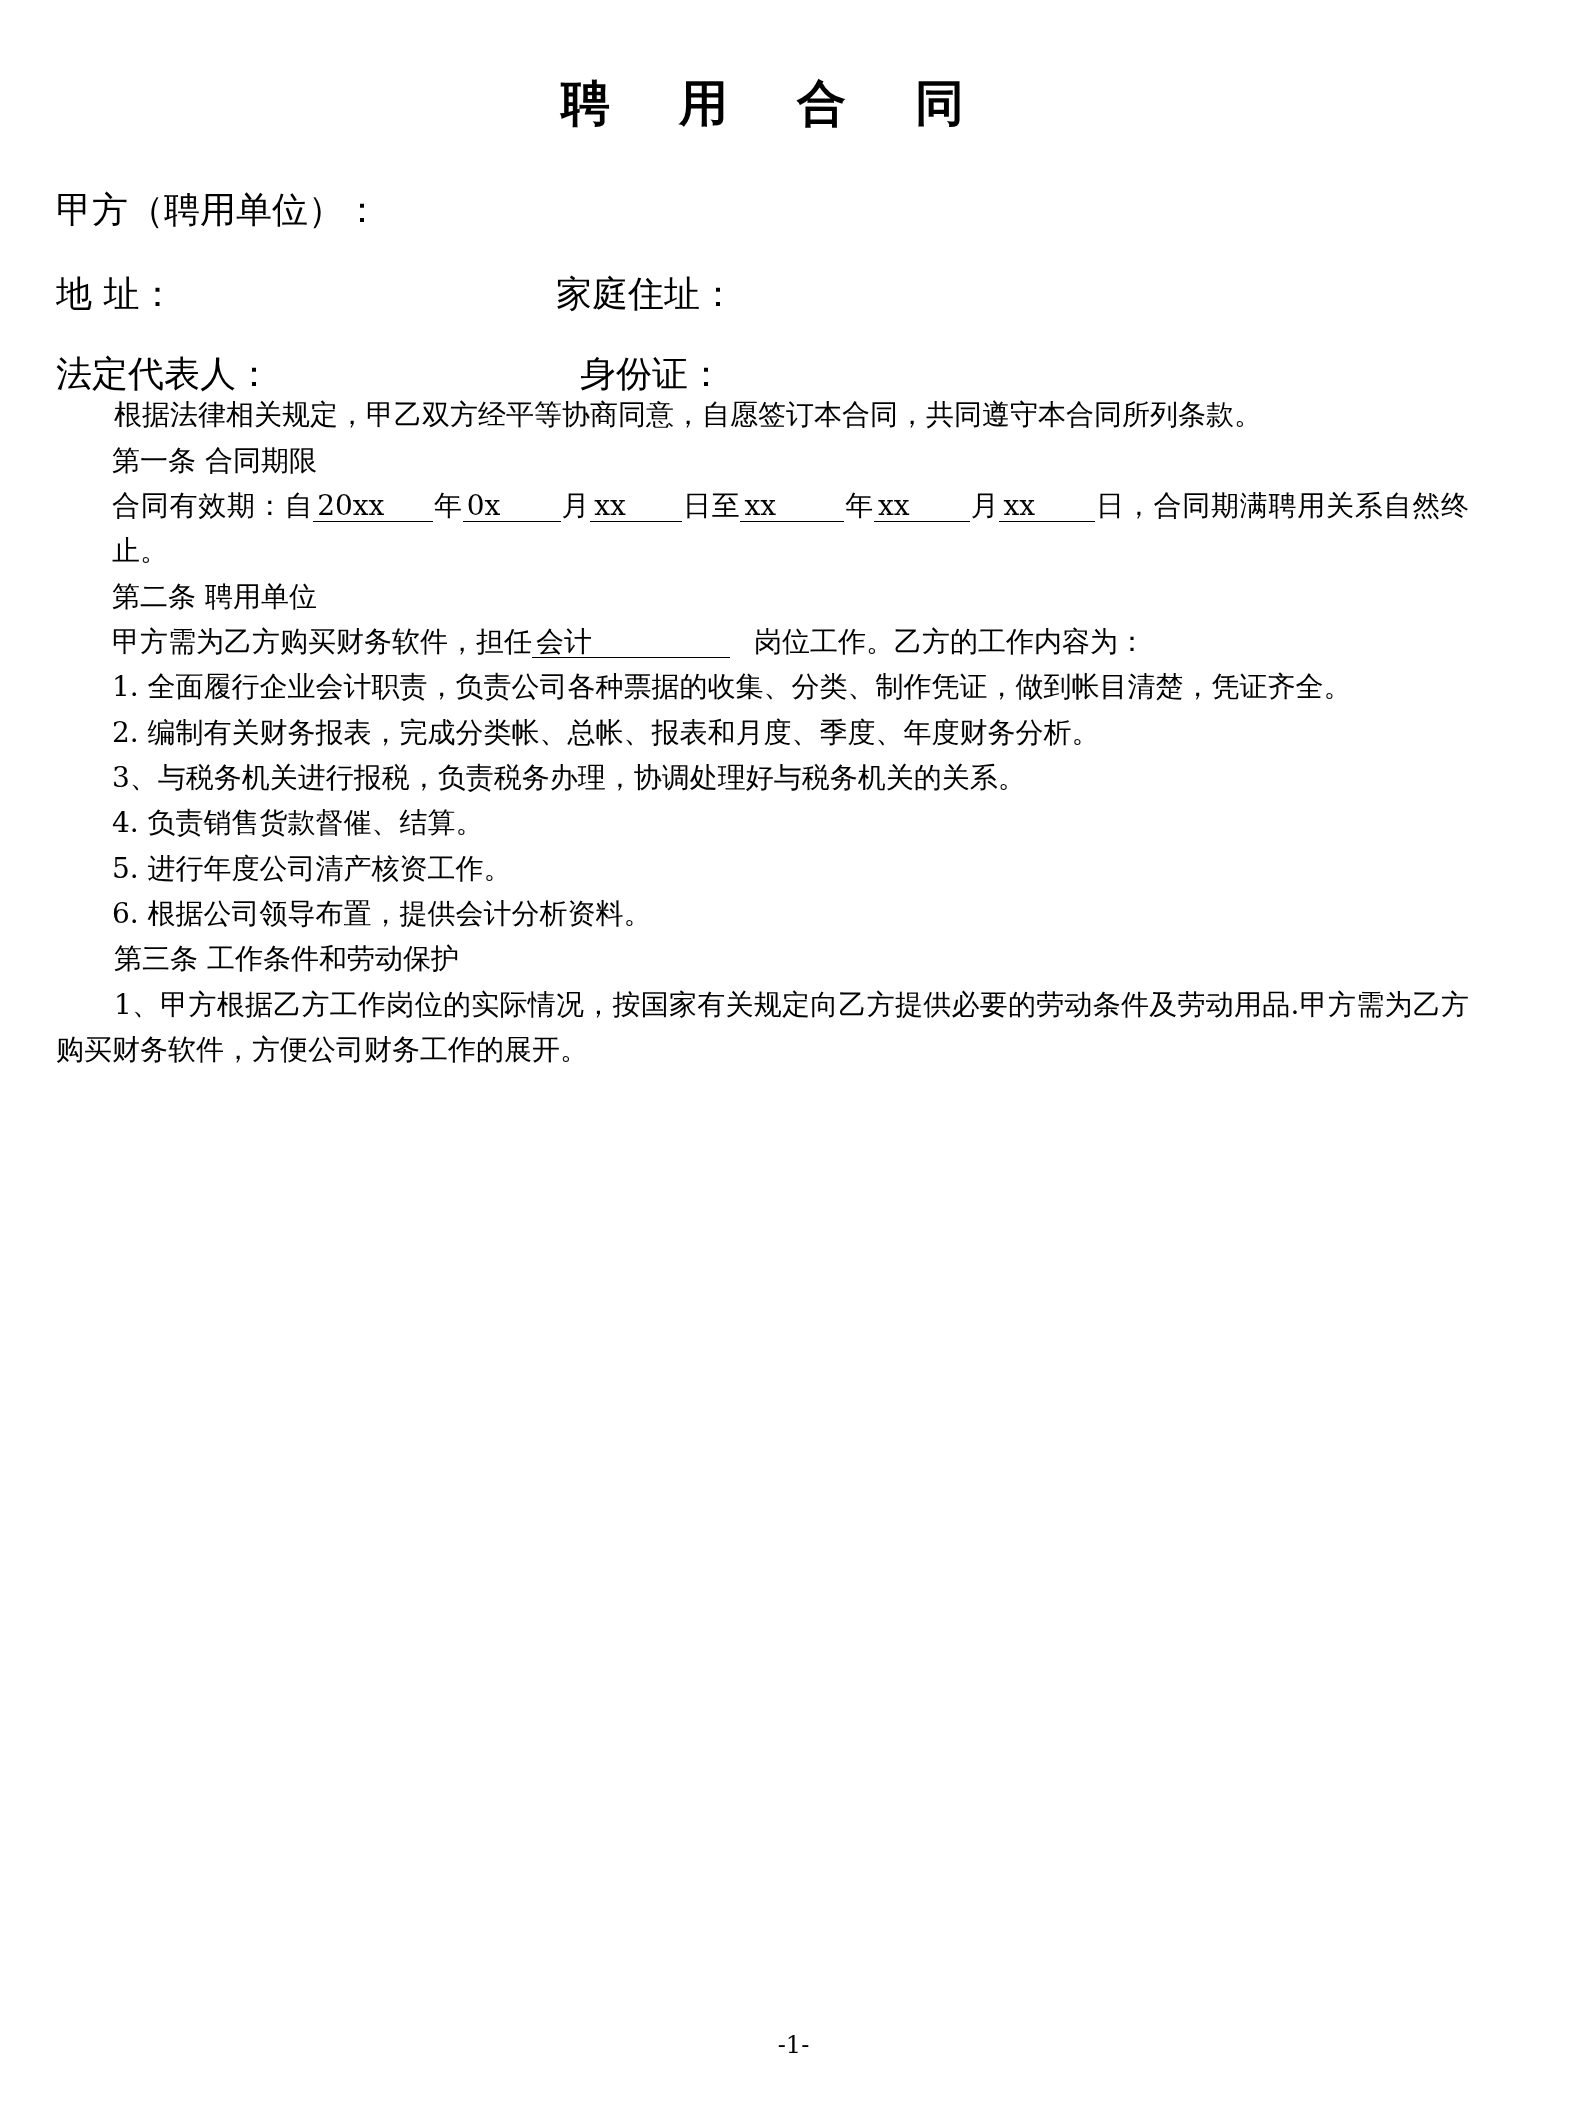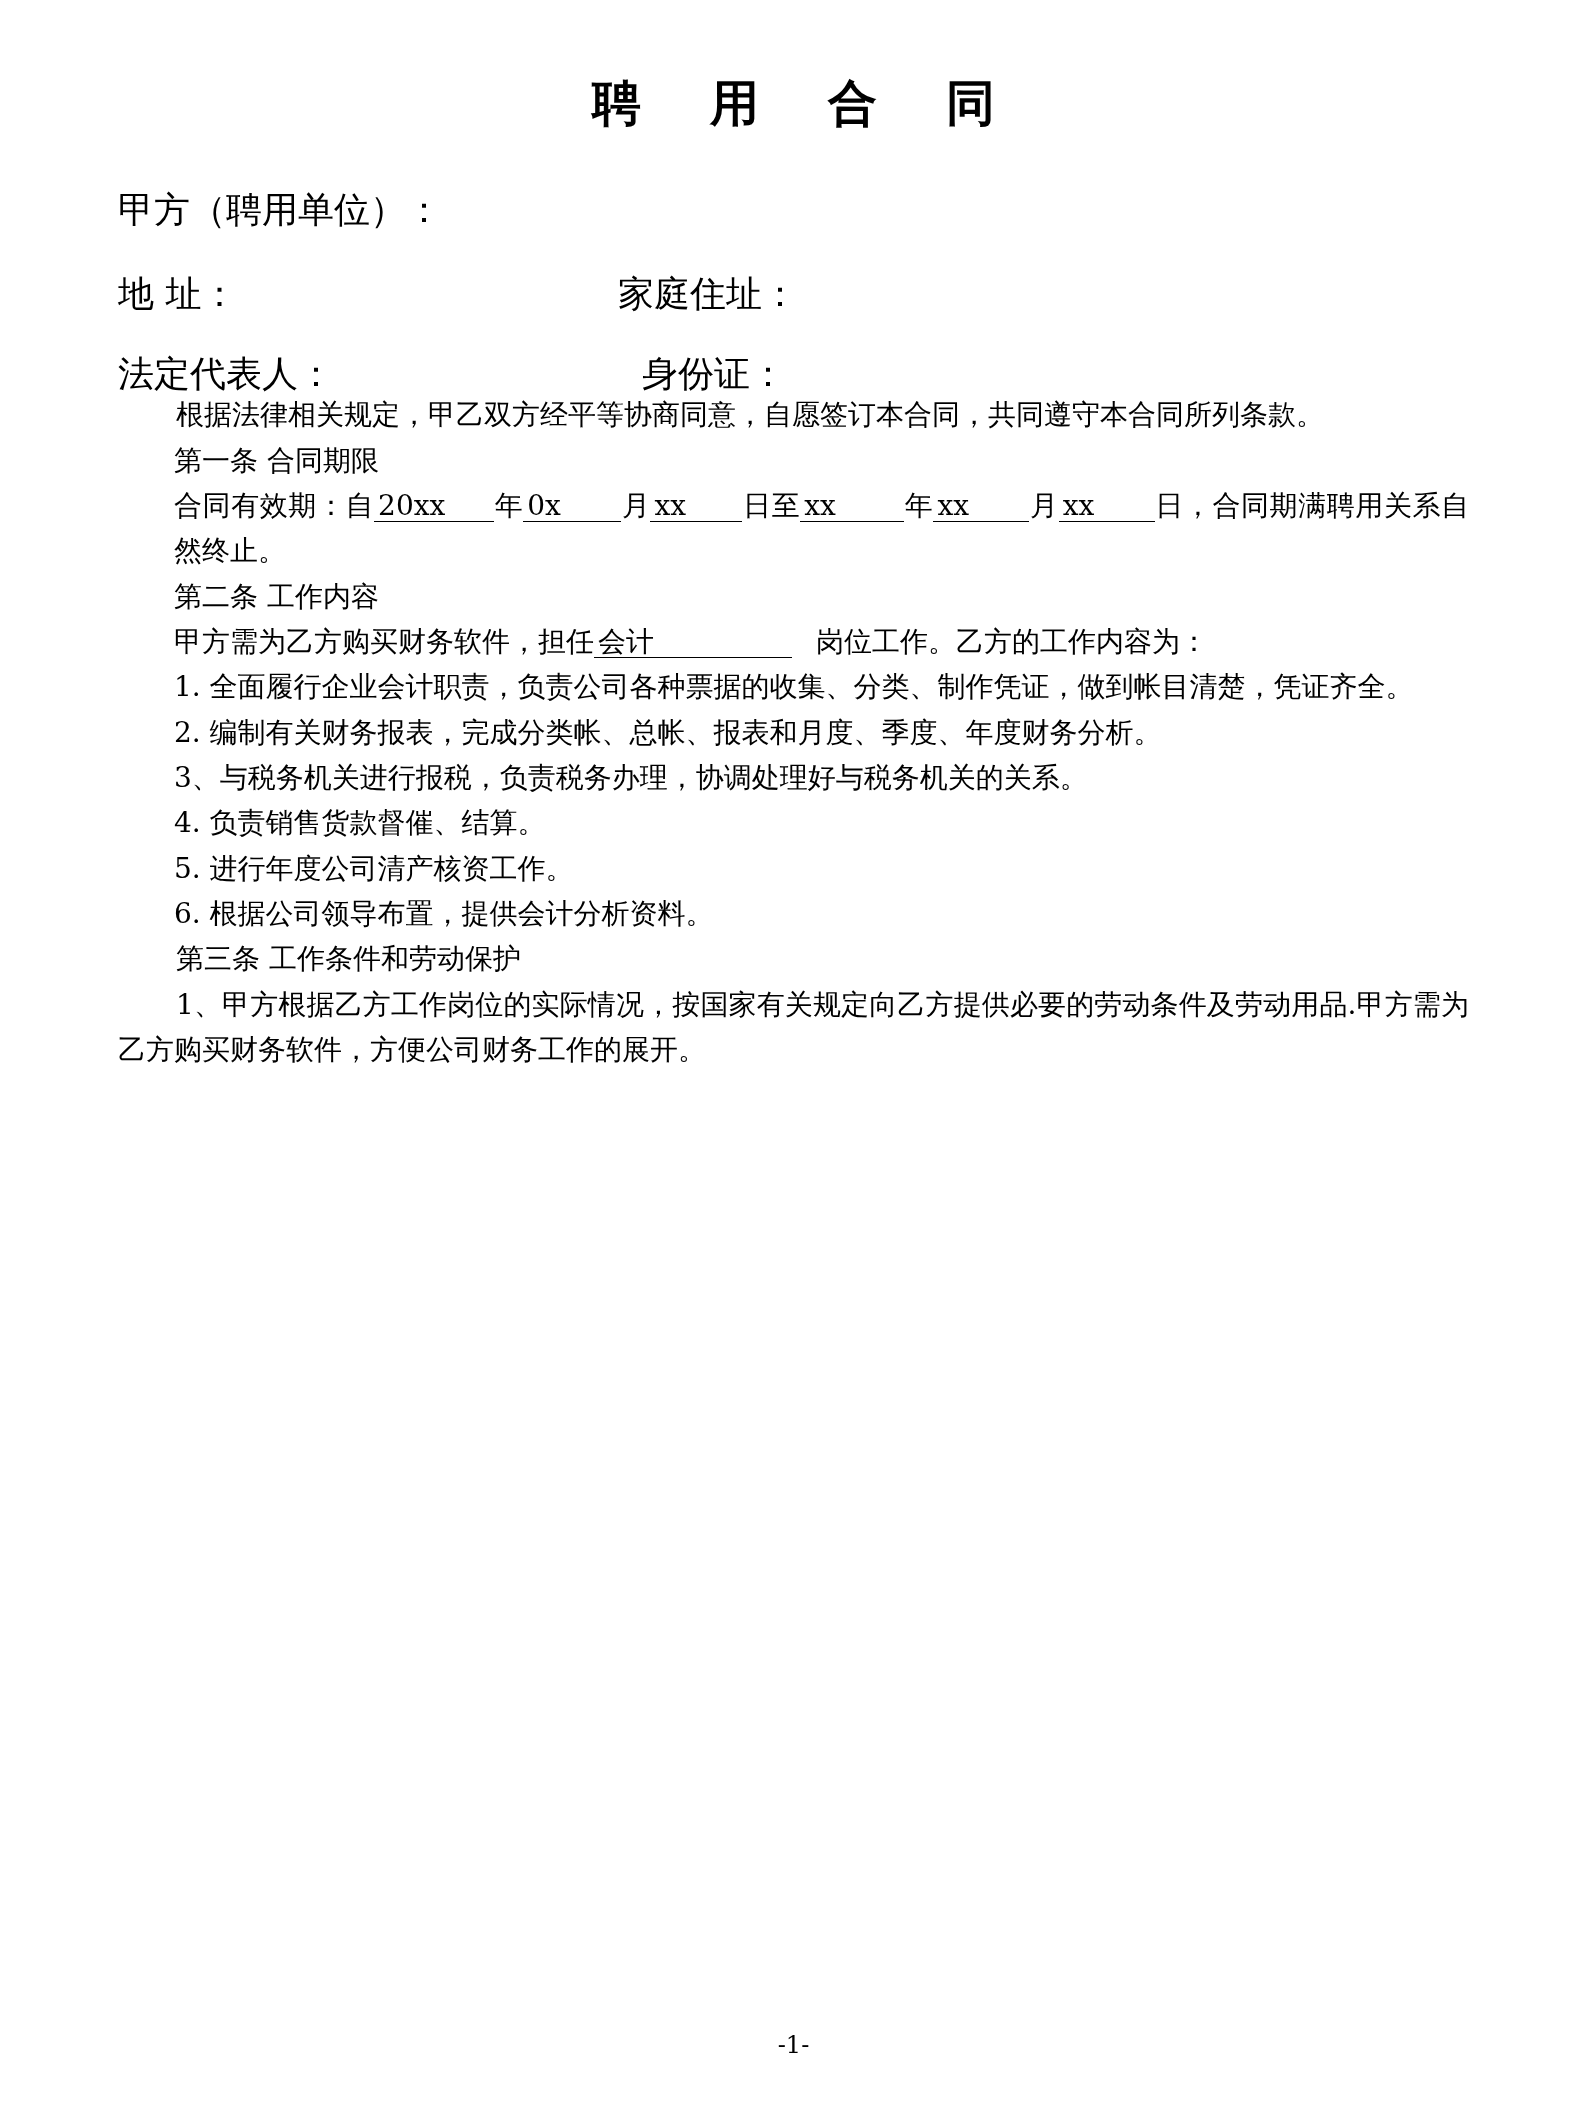--- a/index.html
+++ b/index.html
@@ -12,21 +12,21 @@
     height: 2103px;
     font-family: "DejaVu Serif", "Liberation Serif", serif;
     color: #000000;
     position: relative;
     overflow: hidden;
   }
   .page {
     width: 1587px;
     height: 2103px;
     box-sizing: border-box;
-    padding: 52px 118px 0 118px;
+    padding: 52px 118px 0 56px;
     position: relative;
     border-radius: 27px;
   }
   .doc-title {
     text-align: center;
     font-size: 49px;
     font-weight: bold;
     letter-spacing: 26px;
     margin: 0 0 0 26px;
     padding-top: 18px;
@@ -102,21 +102,21 @@
   </div>
 
   <p class="para indent2 block-gap">根据法律相关规定，甲乙双方经平等协商同意，自愿签订本合同，共同遵守本合同所列条款。</p>
 
   <p class="para indent-art small-gap">第一条   合同期限</p>
 
   <p class="para indent-art small-gap">
     <span>合同有效期：自</span><span class="ul-blank" style="width:112px">20xx</span><span>年</span><span class="ul-blank" style="width:90px">0x</span><span>月</span><span class="ul-blank" style="width:84px">xx</span><span>日至</span><span class="ul-blank" style="width:96px">xx</span><span>年</span><span class="ul-blank" style="width:88px">xx</span><span>月</span><span class="ul-blank" style="width:88px">xx</span><span>日</span><span>，合同期满聘用关系自然终止。</span>
   </p>
 
-  <p class="para indent-art small-gap">第二条   工作内容</p>
+  <p class="para indent-art small-gap">第二条   聘用单位</p>
 
   <p class="para indent-art small-gap">
     <span>甲方需为乙方购买财务软件，担任</span><span class="ul-blank" style="width:190px">会计</span><span class="gap-2"></span><span>岗位工作。乙方的工作内容为：</span>
   </p>
 
   <p class="para indent-item small-gap">1.   全面履行企业会计职责，负责公司各种票据的收集、分类、制作凭证，做到帐目清楚，凭证齐全。</p>
   <p class="para indent-item small-gap">2.   编制有关财务报表，完成分类帐、总帐、报表和月度、季度、年度财务分析。</p>
   <p class="para indent-item small-gap">3、与税务机关进行报税，负责税务办理，协调处理好与税务机关的关系。</p>
   <p class="para indent-item small-gap">4.   负责销售货款督催、结算。</p>
   <p class="para indent-item small-gap">5.   进行年度公司清产核资工作。</p>

